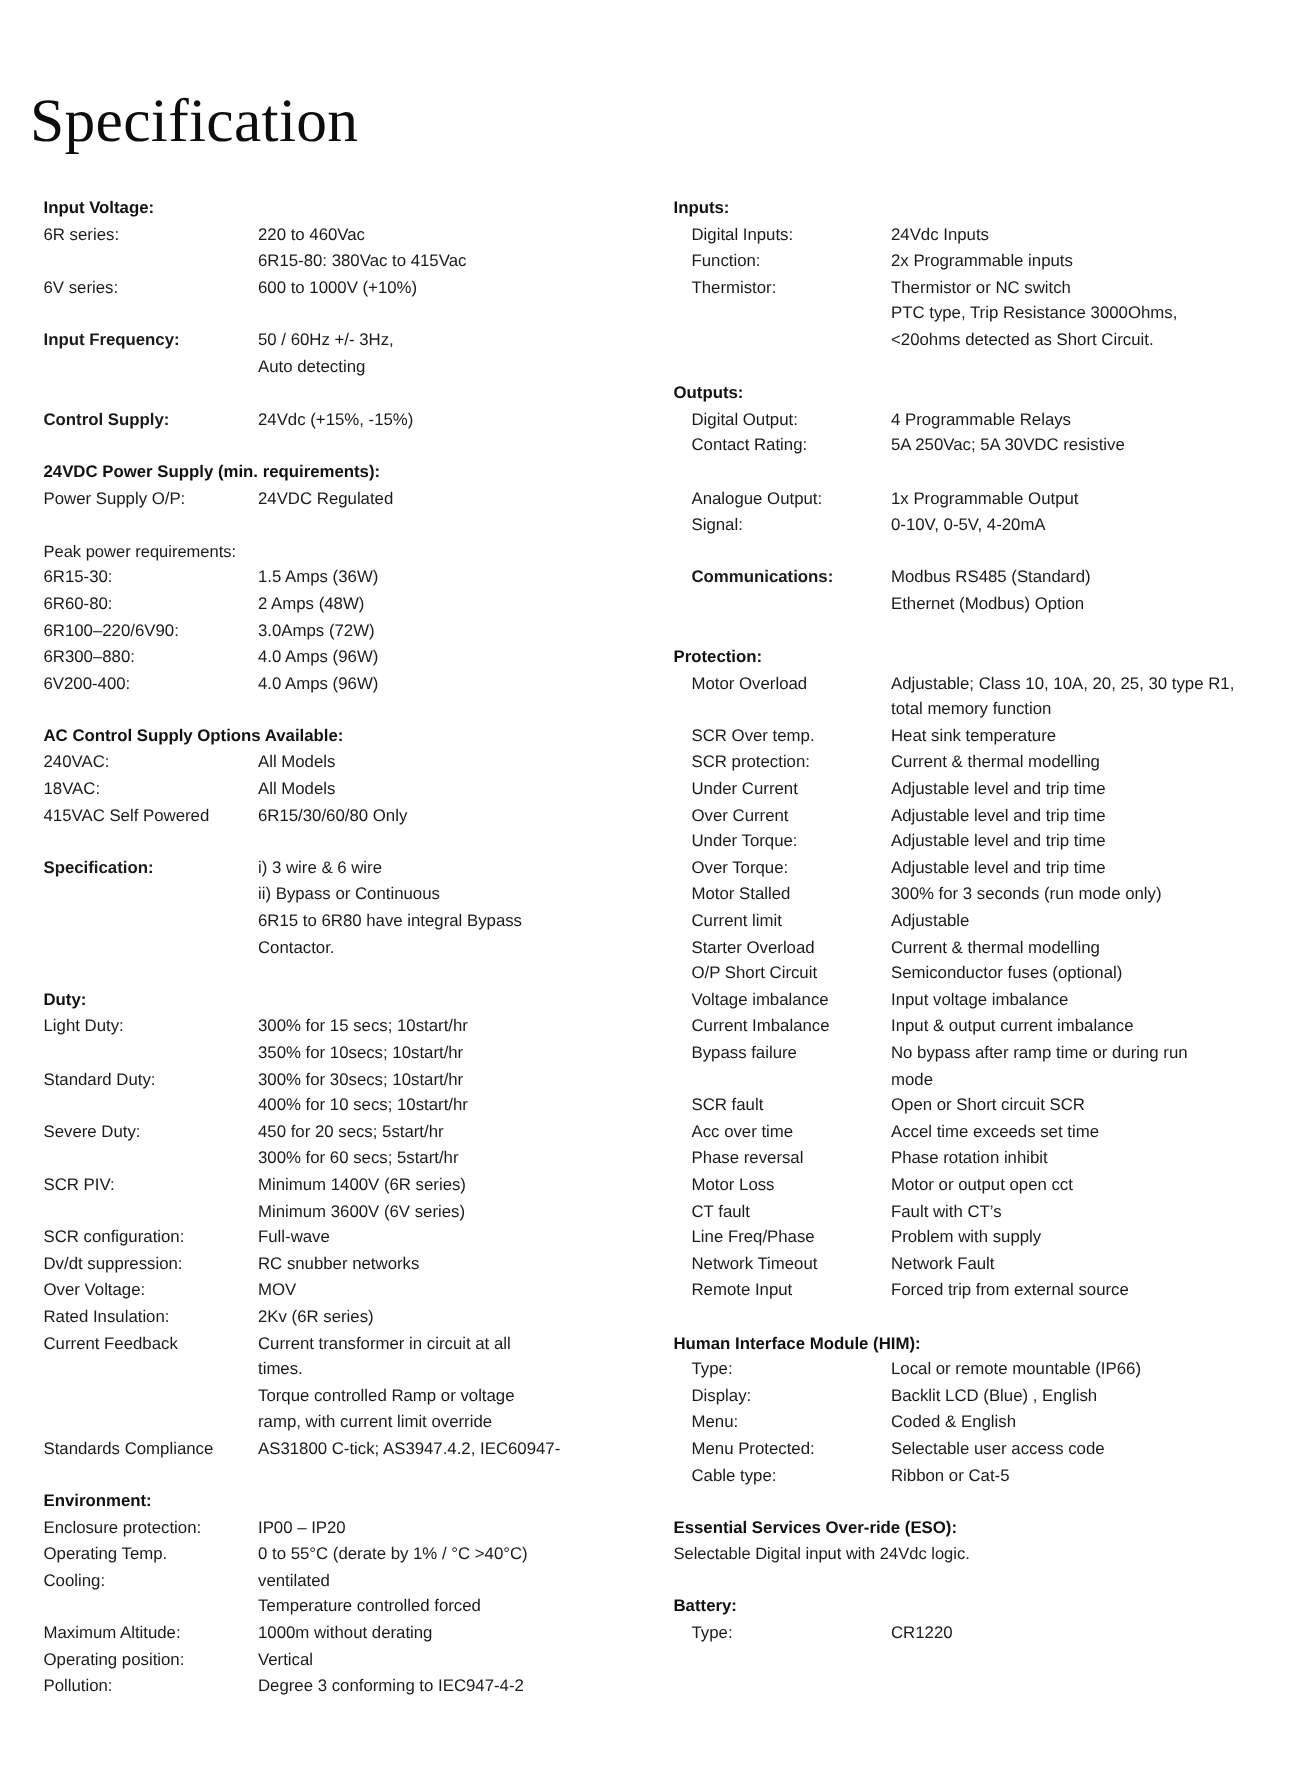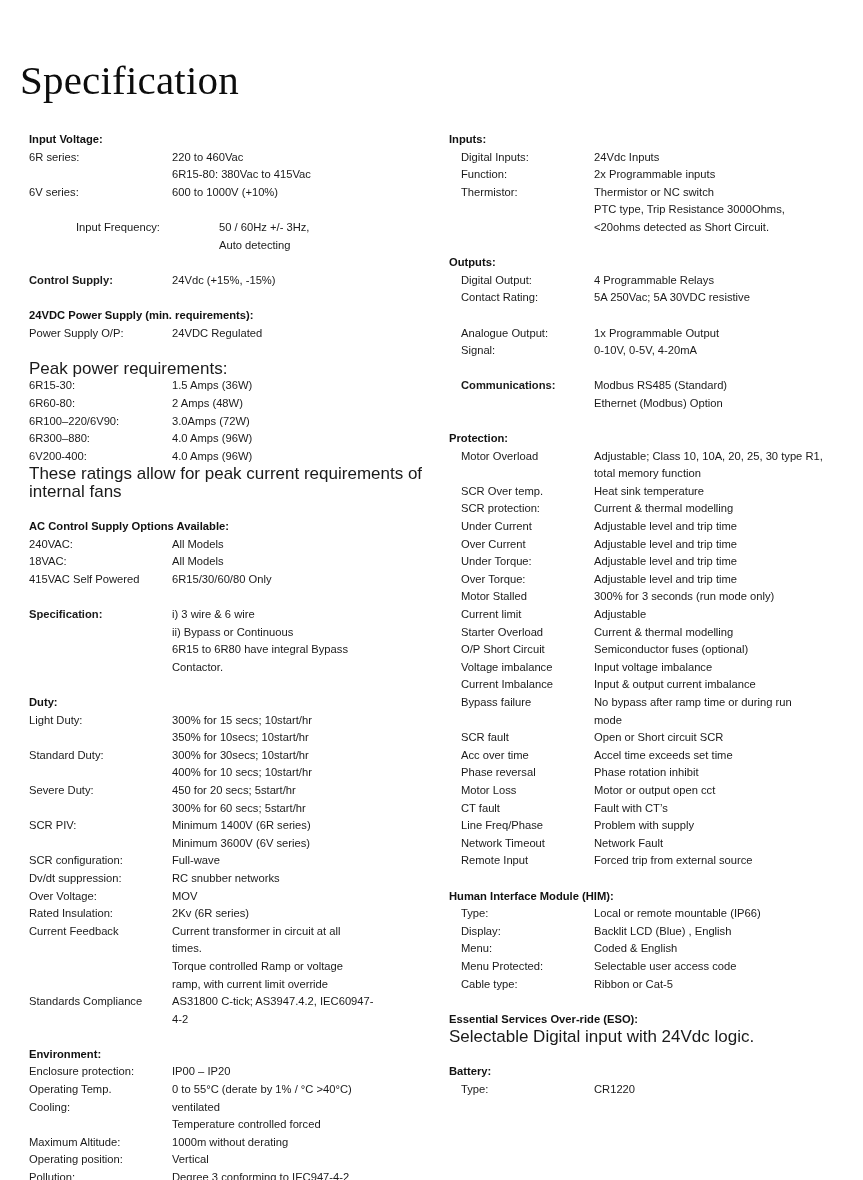--- a/index.html
+++ b/index.html
@@ -63,21 +63,21 @@
   .row .value {
     font-size: 11.2px;
     line-height: 17.6px;
     flex: 1 1 auto;
     color: #1a1a1a;
   }
   #left-column .row .label { width: 143px; }
   #right-column .row .label { width: 133px; padding-left: 12px; }
 
   .plain {
-    font-size: 17px;
+    font-size: 11px;
     line-height: 17.6px;
     color: #1a1a1a;
   }
   .spacer { height: 17.6px; }
   .nowrap { white-space: nowrap; }
 </style>
 </head>
 <body>
 
 <div id="page">
@@ -97,21 +97,21 @@
         <div class="row">
           <div class="label">6V series:</div>
           <div class="value">
             <div class="nowrap">600 to 1000V (+10%)</div>
           </div>
         </div>
       </div>
       <div class="spacer"></div>
       <div class="section">
         <div class="row">
-          <div class="label" style="font-weight: normal; margin-left: 47px;">Input Frequency:</div>
+          <div class="label" style="font-weight: bold;">Input Frequency:</div>
           <div class="value">
             <div class="nowrap">50 / 60Hz +/- 3Hz,</div>
             <div class="nowrap">Auto detecting</div>
           </div>
         </div>
       </div>
       <div class="spacer"></div>
       <div class="section">
         <div class="row">
           <div class="label" style="font-weight: bold;">Control Supply:</div>
@@ -156,21 +156,20 @@
           <div class="value">
             <div class="nowrap">4.0 Amps (96W)</div>
           </div>
         </div>
         <div class="row">
           <div class="label">6V200-400:</div>
           <div class="value">
             <div class="nowrap">4.0 Amps (96W)</div>
           </div>
         </div>
-        <div class="plain">These ratings allow for peak current requirements of internal fans</div>
       </div>
       <div class="spacer"></div>
       <div class="section">
         <div class="section-heading">AC Control Supply Options Available:</div>
         <div class="row">
           <div class="label">240VAC:</div>
           <div class="value">
             <div class="nowrap">All Models</div>
           </div>
         </div>
@@ -260,21 +259,20 @@
             <div class="nowrap">Current transformer in circuit at all</div>
             <div class="nowrap">times.</div>
             <div class="nowrap">Torque controlled Ramp or voltage</div>
             <div class="nowrap">ramp, with current limit override</div>
           </div>
         </div>
         <div class="row">
           <div class="label">Standards Compliance</div>
           <div class="value">
             <div class="nowrap">AS31800 C-tick; AS3947.4.2, IEC60947-</div>
-            <div class="nowrap">4-2</div>
           </div>
         </div>
       </div>
       <div class="spacer"></div>
       <div class="section">
         <div class="section-heading">Environment:</div>
         <div class="row">
           <div class="label">Enclosure protection:</div>
           <div class="value">
             <div class="nowrap">IP00 – IP20</div>

